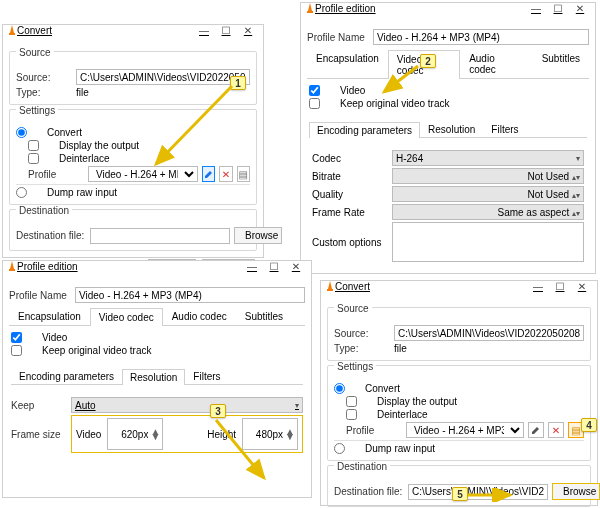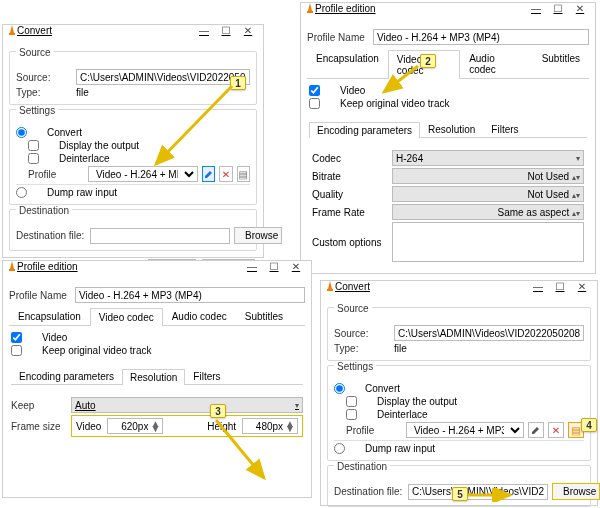--- a/index.html
+++ b/index.html
@@ -28,21 +28,21 @@
   .iconbtn.orange-sel { border-color: #f7a000; background: #fff3dd; }
   .footer { display: flex; justify-content: flex-end; gap: 6px; padding: 4px 8px 6px 0; }
   .callout { position: absolute; background: #fffaa8; border: 1px solid #d5a500; width: 16px; height: 14px; border-radius: 2px; display: flex; align-items: center; justify-content: center; font-weight: bold; color: #333; box-shadow: 0 1px 2px rgba(0,0,0,.2); }
   .arrow { position: absolute; pointer-events: none; }
   .vline { border-top: 1px solid #e0e0e0; margin: 2px 0; }
   .cb-label { display: flex; align-items: flex-start; gap: 20px; }
   .codec-row { display: flex; align-items: center; margin: 2px 3px; }
   .codec-lbl { width: 80px; }
   .codec-sel { flex: 1; border: 1px solid #bbb; height: 16px; padding: 0 3px; background: #e5e5e5; display: flex; align-items: center; justify-content: space-between; }
   .caret { font-size: 8px; color: #555; }
-  .spinner-group { display: flex; align-items: center; gap: 2px; border: 1px solid #bbb; height: 16px; padding: 0 2px; }
+  .spinner-group { display: flex; align-items: center; gap: 2px; border: 1px solid #bbb; height: 32px; padding: 0 2px; }
   .spinner-input { border: none; width: 38px; text-align: right; }
   .spinner-btns { display: flex; flex-direction: column; line-height: 5px; font-size: 6px; color: #666; }
   .gold-border { border: 1px solid #e5bb00; }
   svg.cone-svg { width: 10px; height: 10px; }
 </style>
 </head>
 <body>
 
 <div class="win" style="left:2px; top:24px; width:262px; height:234px;">
   <div class="titlebar">

